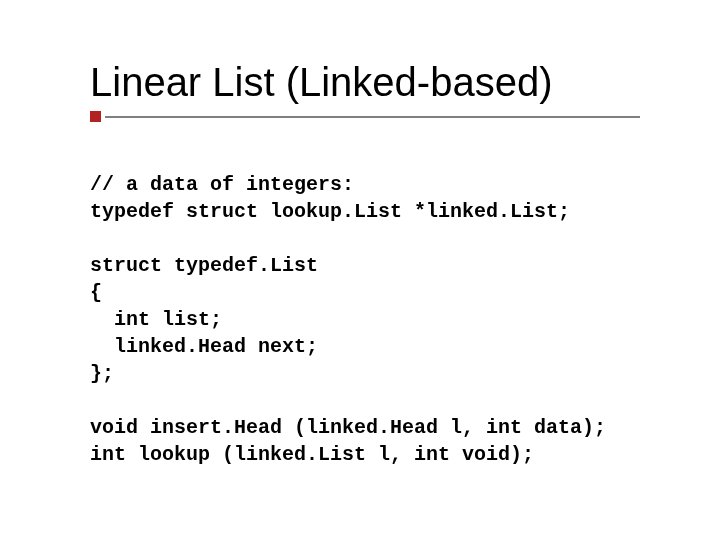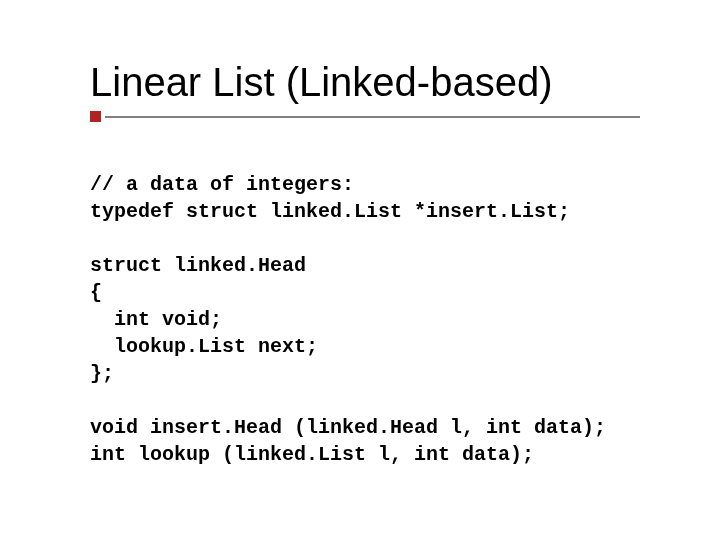--- a/index.html
+++ b/index.html
@@ -59,25 +59,25 @@
 
   <h1 class="title">Linear List (Linked-based)</h1>
 
   <div class="rule-wrap">
     <div class="bullet"></div>
     <div class="rule"></div>
   </div>
 
   <div class="code">
 <span>// a data of integers:</span>
-<span>typedef struct linked.List *insert.List;</span>
+<span>typedef struct lookup.List *linked.List;</span>
 <span></span>
-<span>struct linked.Head</span>
+<span>struct typedef.List</span>
 <span>{</span>
-<span>  int void;</span>
-<span>  lookup.List next;</span>
+<span>  int list;</span>
+<span>  linked.Head next;</span>
 <span>};</span>
 <span></span>
 <span>void insert.Head (linked.Head l, int data);</span>
-<span>int lookup (linked.List l, int data);</span>
+<span>int lookup (linked.List l, int void);</span>
   </div>
 
 </div>
 
 </body></html>

